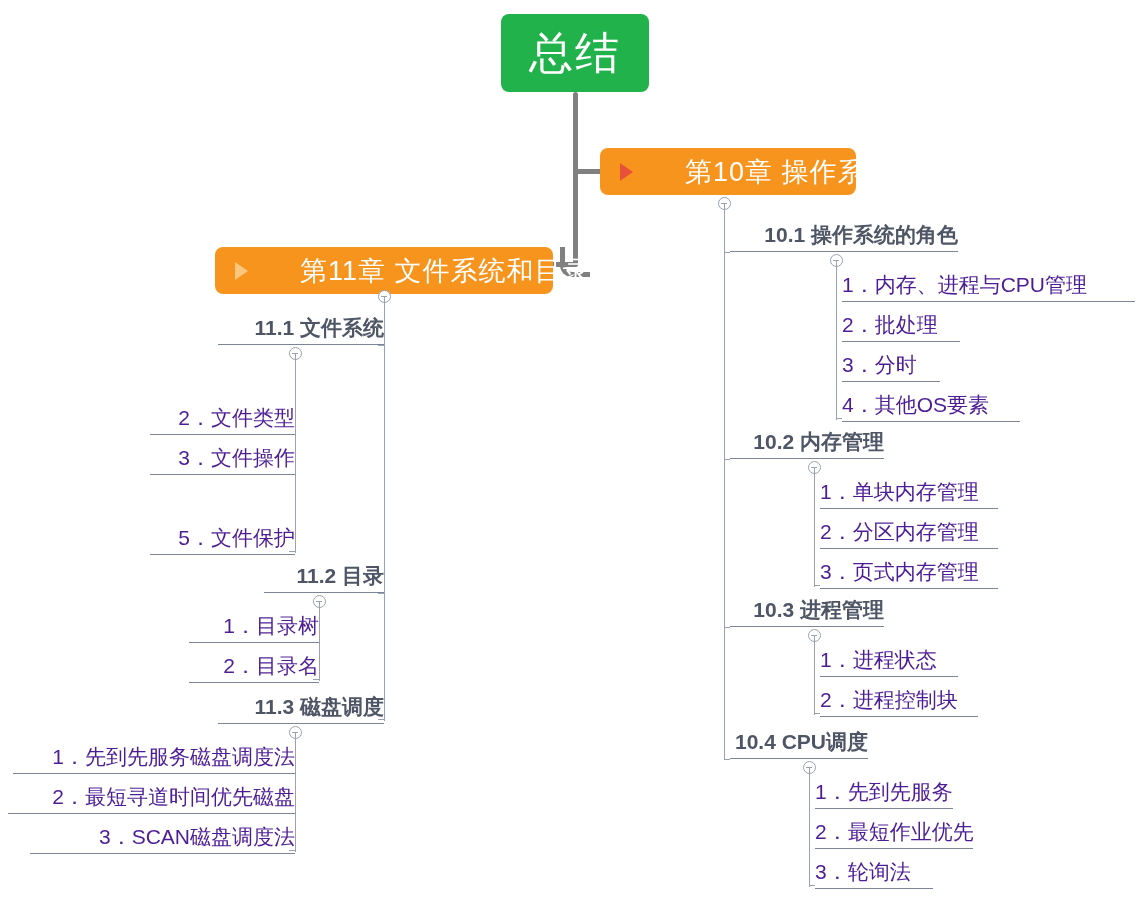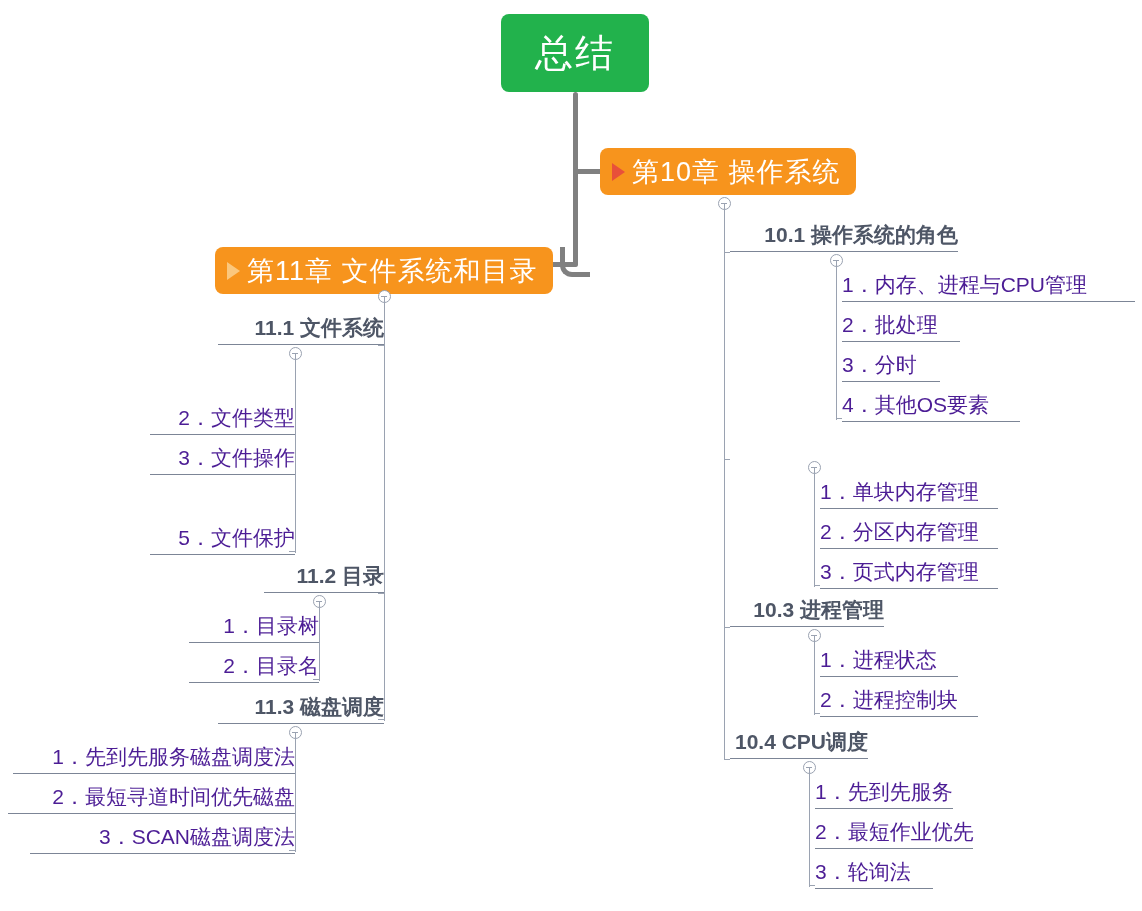--- a/index.html
+++ b/index.html
@@ -15,30 +15,31 @@
   .box{
     position:absolute;
     border-radius:8px;
     color:#ffffff;
     display:flex;align-items:center;
     white-space:nowrap;
     box-sizing:border-box;
   }
   .box.root{
     background:#22b24c;
-    font-size:38px;
+    font-size:44px;
     justify-content:center;
     letter-spacing:2px;
     text-align:center;
   }
   .box.chapter{
     background:#f7941d;
     font-size:27px;
-    padding-left:12px;
+    padding-left:20px;
     letter-spacing:1px;
+    gap:45px;
   }
   .tri{
     display:inline-block;
     width:0;height:0;
     border-top:9px solid transparent;
     border-bottom:9px solid transparent;
     border-left:13px solid #e8503a;
     margin-right:7px;
     flex:0 0 auto;
   }
@@ -126,20 +127,23 @@
     <span>2．批处理</span>
   </div>
   <div class="uline leaf al" style="left:842px;top:348px;width:98px;height:34px;">
     <span>3．分时</span>
   </div>
   <div class="uline leaf al" style="left:842px;top:388px;width:178px;height:34px;">
     <span>4．其他OS要素</span>
   </div>
 
   <div class="hline" style="left:724px;top:459px;width:6px;"></div>
+  <div class="uline sec ar" style="left:730px;top:425px;width:154px;height:34px;">
+    <span>10.2 内存管理</span>
+  </div>
   <div class="toggle" style="left:808px;top:461px;"></div>
   <div class="vline" style="left:814px;top:467px;height:120px;"></div>
   <div class="hline" style="left:814px;top:585px;width:6px;"></div>
 
   <div class="uline leaf al" style="left:820px;top:475px;width:178px;height:34px;">
     <span>1．单块内存管理</span>
   </div>
   <div class="uline leaf al" style="left:820px;top:515px;width:178px;height:34px;">
     <span>2．分区内存管理</span>
   </div>

